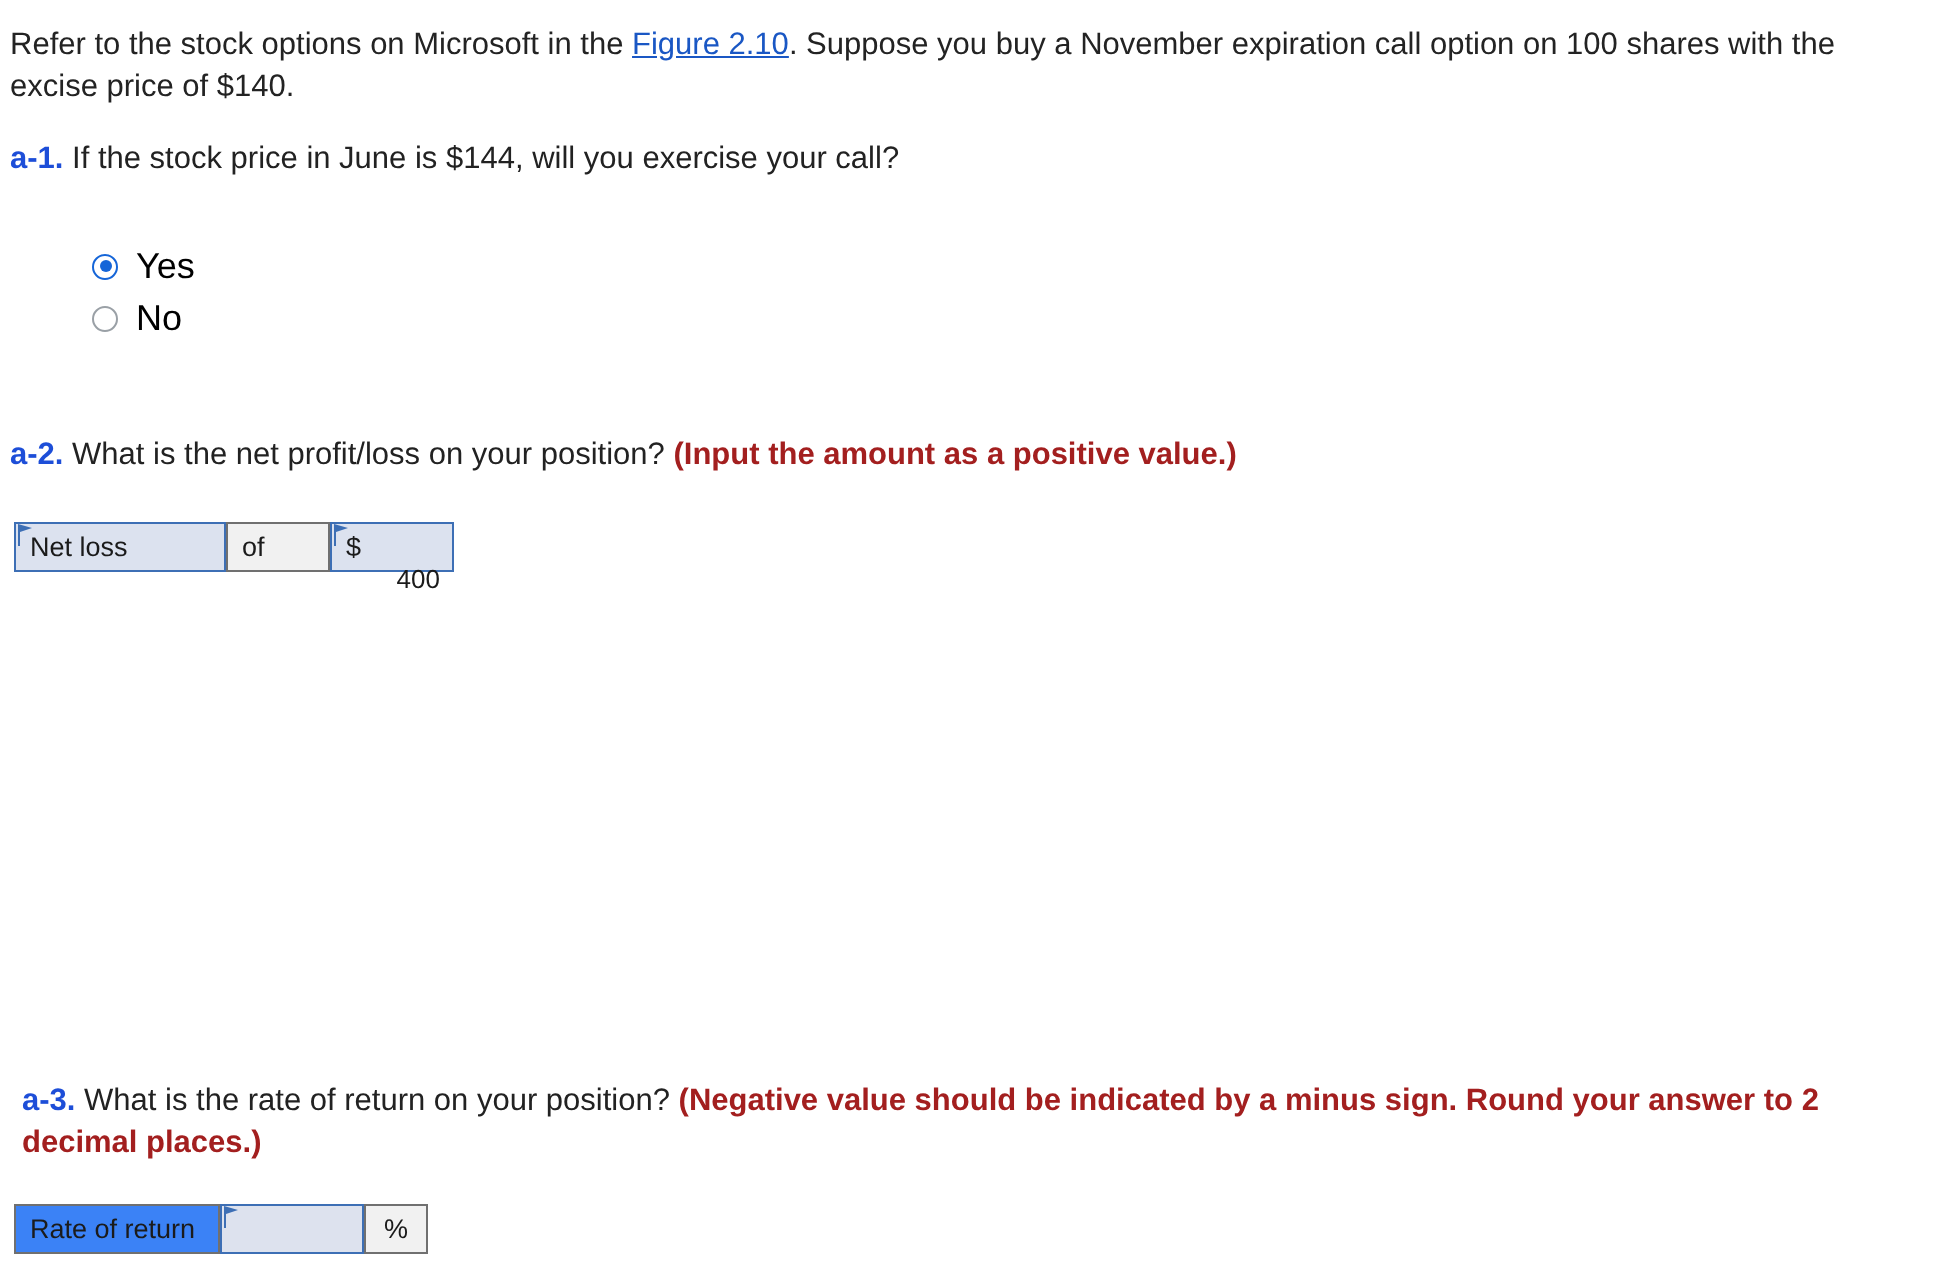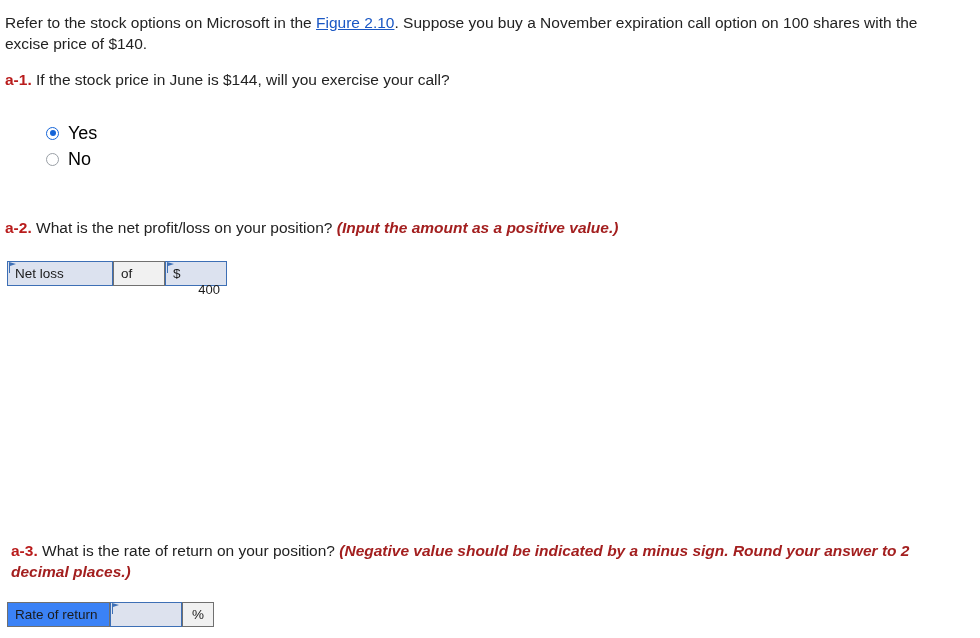--- a/index.html
+++ b/index.html
@@ -36,26 +36,25 @@
   }
   .fig-link {
     color: #1a57c4;
     text-decoration: underline;
     cursor: pointer;
   }
 
   
   .q-label {
     font-weight: bold;
-    color: #b91c1c;
+    color: #1d4ed8;
   }
   .q-red {
     color: #a31f1f;
     font-weight: bold;
-    font-style: italic;
   }
 
   .q1 {
     position: absolute;
     left: 5px;
     top: 69px;
     font-size: 15.5px;
     line-height: 21px;
   }
 

